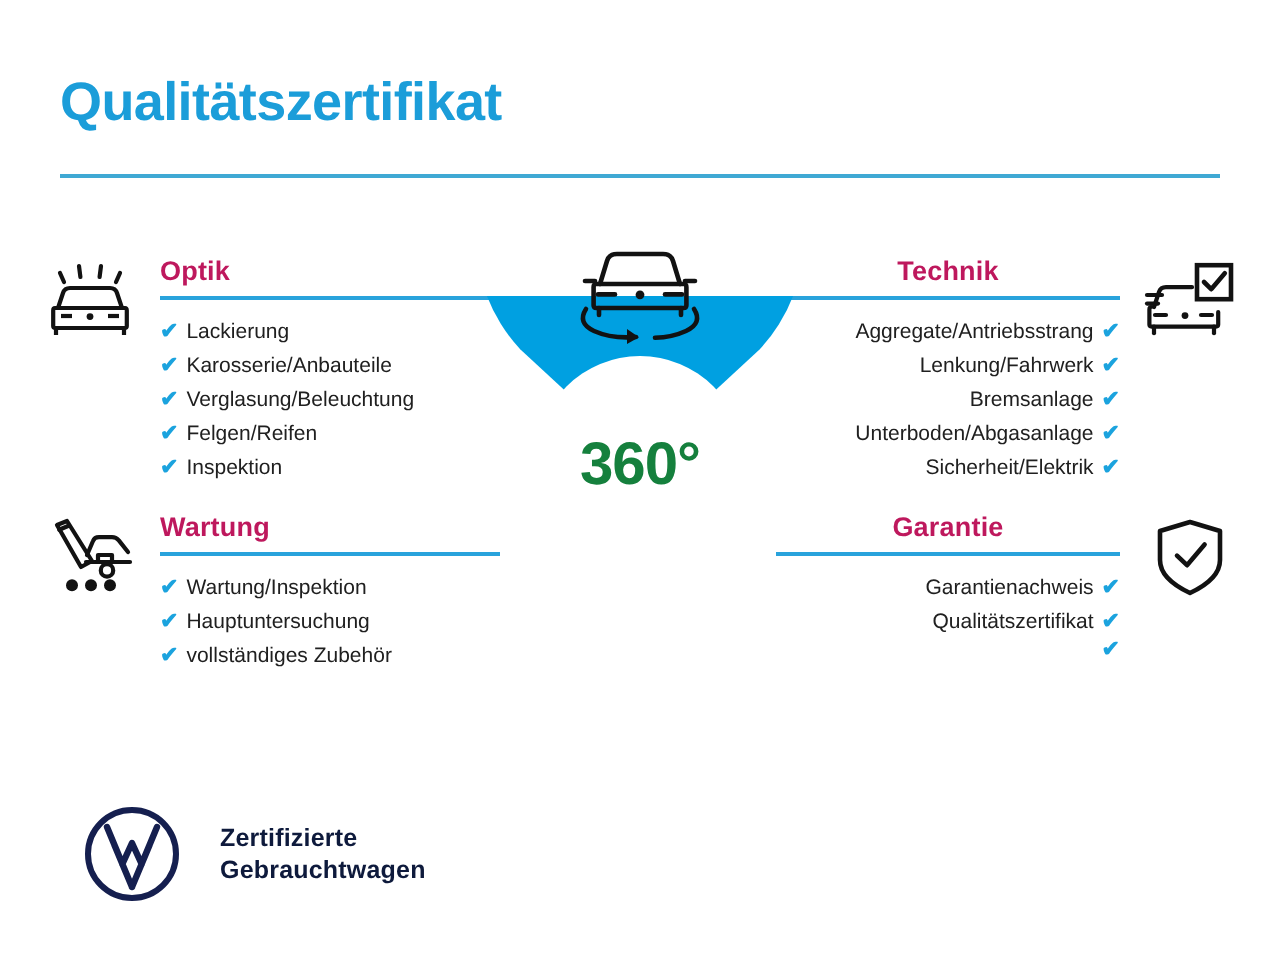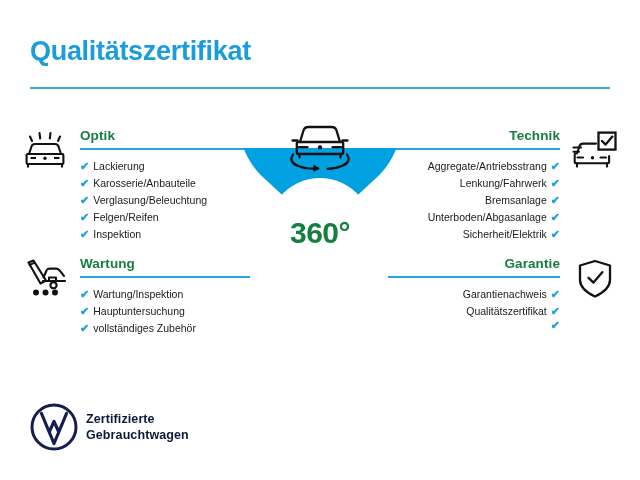--- a/index.html
+++ b/index.html
@@ -31,24 +31,24 @@
 
   .sec-icon { position: absolute; width: 46px; height: 42px; }
   .sec-optik .sec-icon, .sec-wartung .sec-icon { left: 0; top: 2px; }
   .sec-technik .sec-icon, .sec-garantie .sec-icon { right: 0; top: 2px; }
 
   .sec-body { position: relative; }
   .sec-optik .sec-body, .sec-wartung .sec-body { margin-left: 58px; }
   .sec-technik .sec-body, .sec-garantie .sec-body { margin-right: 58px; }
 
   .sec-head {
-    font-size: 13.5px; font-weight: bold; color: #15803d;
+    font-size: 13.5px; font-weight: bold; color: #be185d;
     letter-spacing: 0.1px; white-space: nowrap;
   }
-  .right .sec-head { text-align: right; }
+  .right .sec-head { text-align: center; }
   .sec-rule { height: 2px; background: #29A3DC; margin-top: 5px; }
   .sec-optik .sec-rule   { width: 170px; }
   .sec-wartung .sec-rule { width: 170px; }
   .sec-technik .sec-rule { width: 172px; margin-left: auto; }
   .sec-garantie .sec-rule{ width: 172px; margin-left: auto; }
 
   .sec-list { list-style: none; margin-top: 8px; }
   .sec-list li {
     font-size: 10.5px; color: #202020; line-height: 17px;
     white-space: nowrap; display: flex; align-items: center; gap: 4px;
@@ -59,21 +59,21 @@
   
   #badge { position: absolute; left: 238px; top: 148px; width: 164px; height: 164px; }
   #badge-car { position: absolute; left: 284px; top: 116px; width: 72px; height: 56px; }
   .badge-num {
     position: absolute; left: 238px; top: 216px; width: 164px;
     text-align: center; font-size: 30px; font-weight: bold;
     color: #15803d; letter-spacing: -0.5px;
   }
 
   
-  #footer { position: absolute; left: 30px; top: 403px; display: flex; align-items: center; gap: 8px; justify-content: center; }
+  #footer { position: absolute; left: 42px; top: 403px; display: flex; align-items: center; gap: 20px; justify-content: center; }
   #vw-mark { width: 48px; height: 48px; }
   .footer-text {
     font-size: 12.5px; font-weight: bold; color: #0E1A3C;
     line-height: 16px; letter-spacing: 0.1px;
   }
 </style>
 </head>
 <body>
 
 <div id="page">

